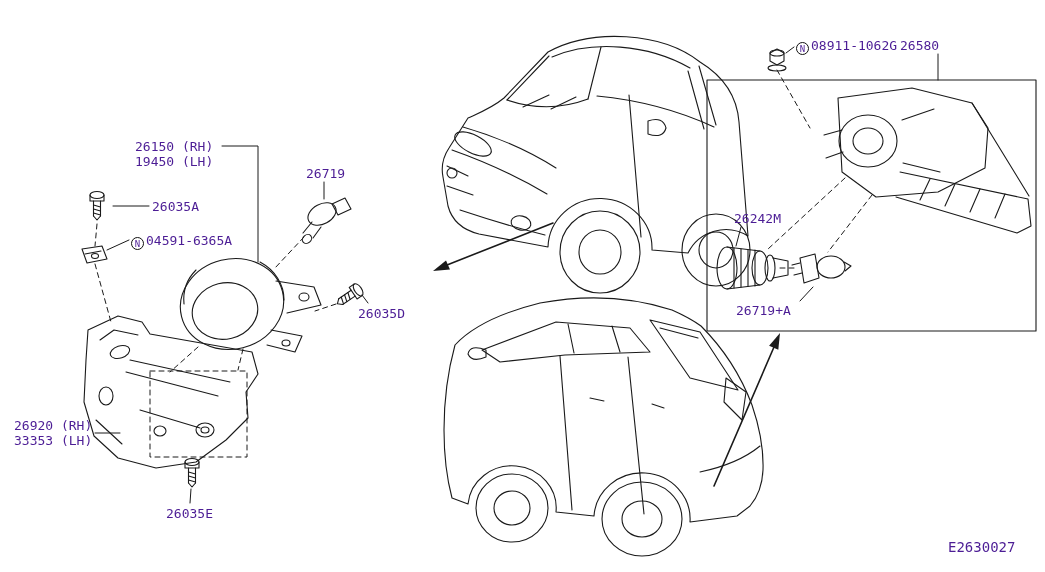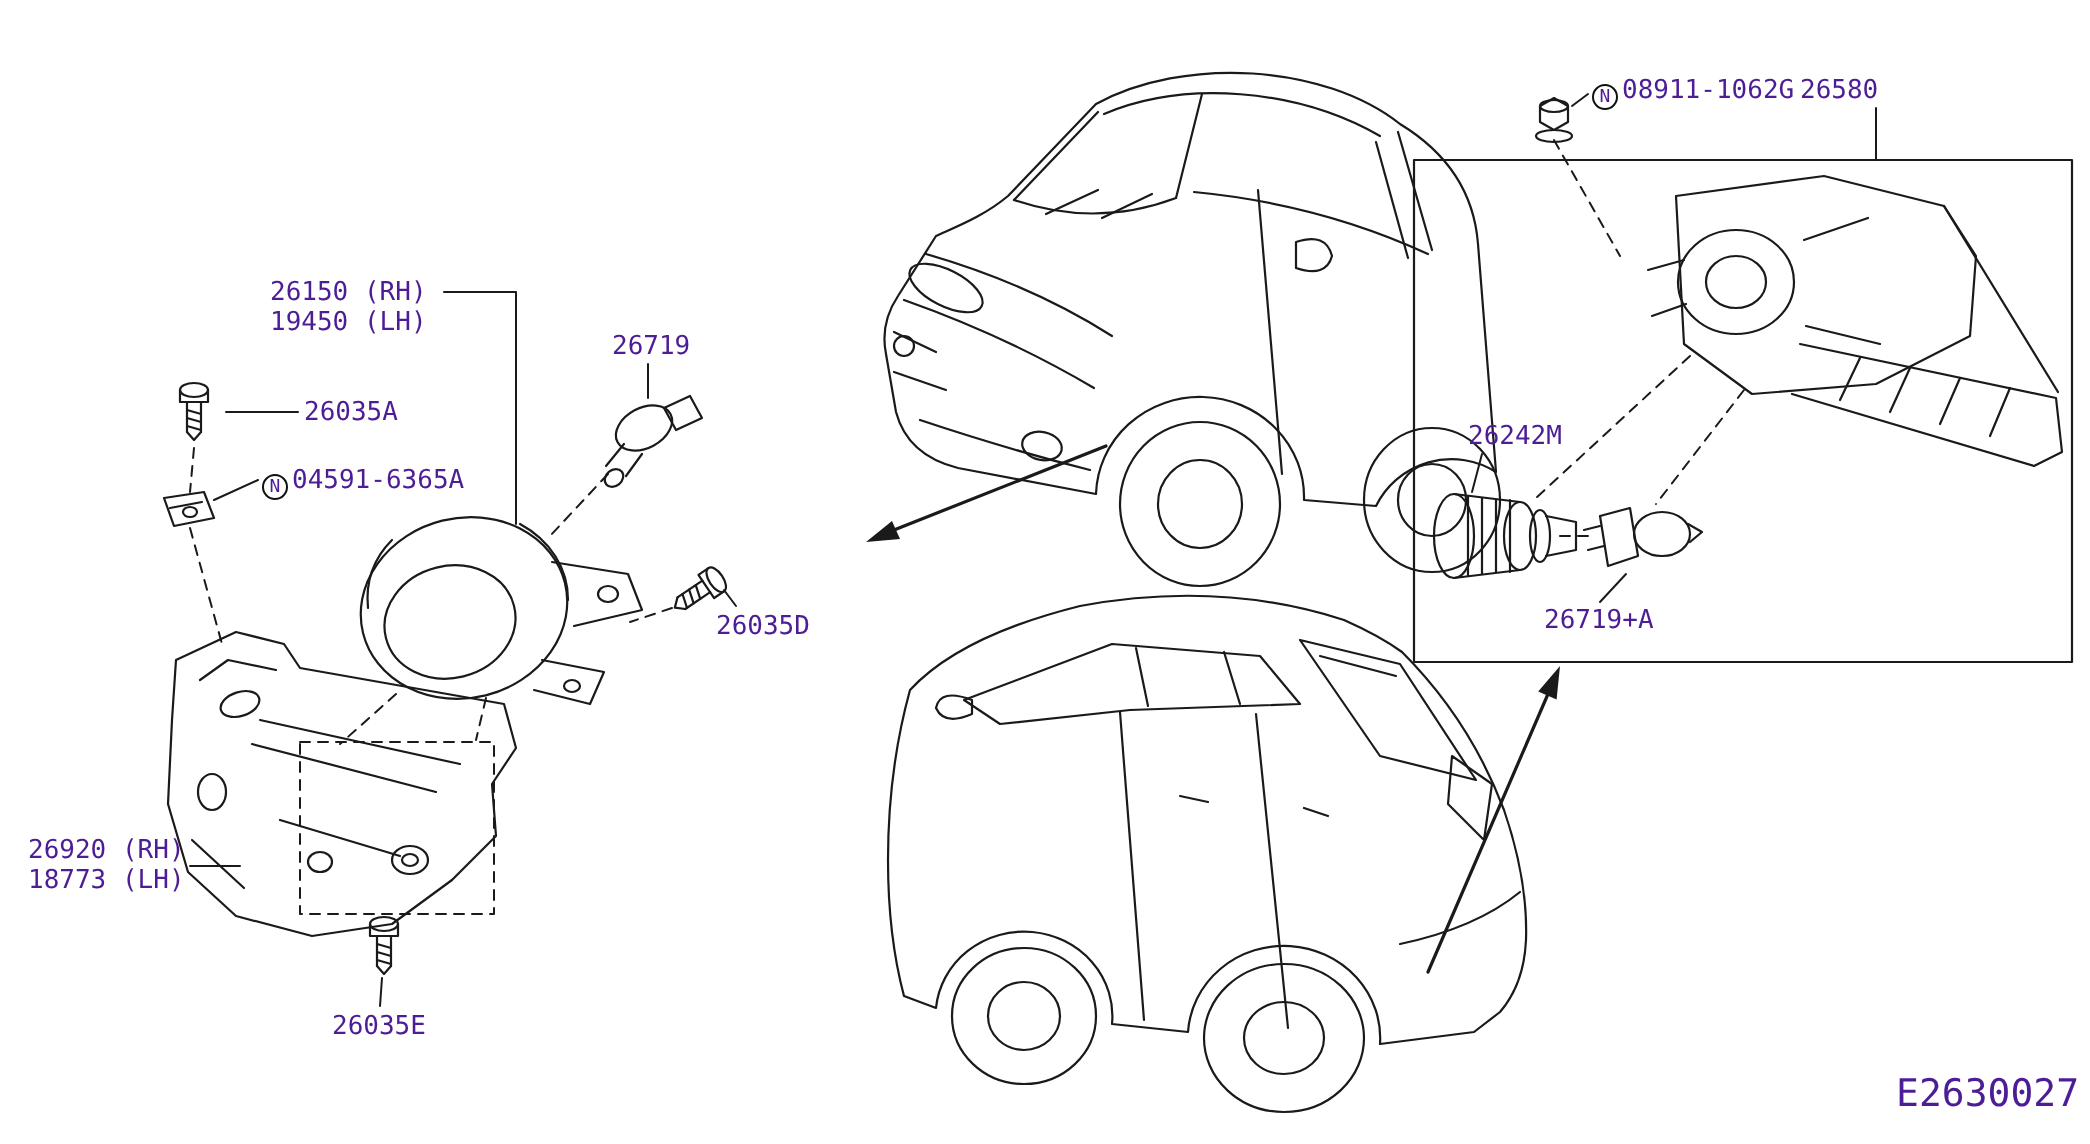--- a/index.html
+++ b/index.html
@@ -6,21 +6,21 @@
   .stage {
     position:relative; width:1045px; height:572px; background:#ffffff;
     font-family:"DejaVu Sans Mono","Liberation Mono",monospace;
     color:#111; overflow:hidden;
   }
   .stage svg { position:absolute; left:0; top:0; }
   .label {
     position:absolute; font-size:13px; line-height:15px;
     white-space:nowrap; color:#4c1d95; letter-spacing:0;
   }
-  .label.code { font-size:19px; }
+  .label.code { font-size:14px; }
   .nsym {
     display:inline-block; width:13px; height:13px; border:1px solid #111;
     border-radius:50%; font-size:9px; line-height:12px; text-align:center;
     margin-right:2px; vertical-align:-2px; box-sizing:border-box;
   }
 </style>
 </head>
 <body>
 
 <div class="stage">
@@ -207,30 +207,30 @@
   <div class="label" style="left:152px; top:199px;">26035A</div>
 
   <div class="label" style="left:131px; top:233px;">
     <span class="nsym">N</span><span>04591-6365A</span>
   </div>
 
   <div class="label" style="left:358px; top:306px;">26035D</div>
 
   <div class="label" style="left:14px; top:418px;">
     <div>26920 (RH)</div>
-    <div>18773 (LH)</div>
+    <div>33353 (LH)</div>
   </div>
 
   <div class="label" style="left:166px; top:506px;">26035E</div>
 
   <div class="label" style="left:796px; top:38px;">
     <span class="nsym">N</span><span>08911-1062G</span>
   </div>
 
   <div class="label" style="left:900px; top:38px;">26580</div>
 
   <div class="label" style="left:716px; top:211px;margin-left:18px;">26242M</div>
 
-  <div class="label" style="left:772px; top:303px;">26719+A</div>
+  <div class="label" style="left:736px; top:303px;">26719+A</div>
 
   <div class="label code" style="left:948px; top:540px;">E2630027</div>
 
 </div>
 
 </body></html>

